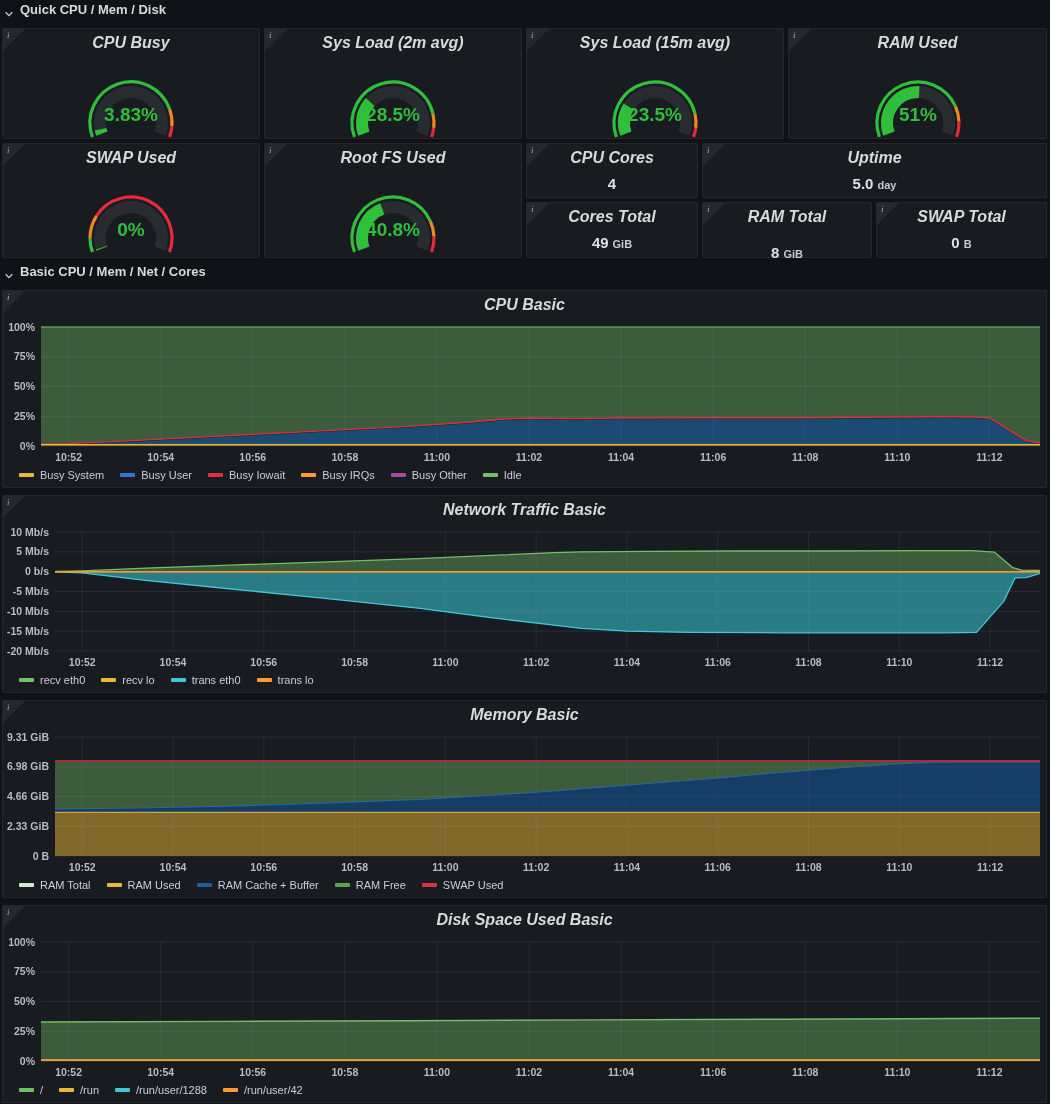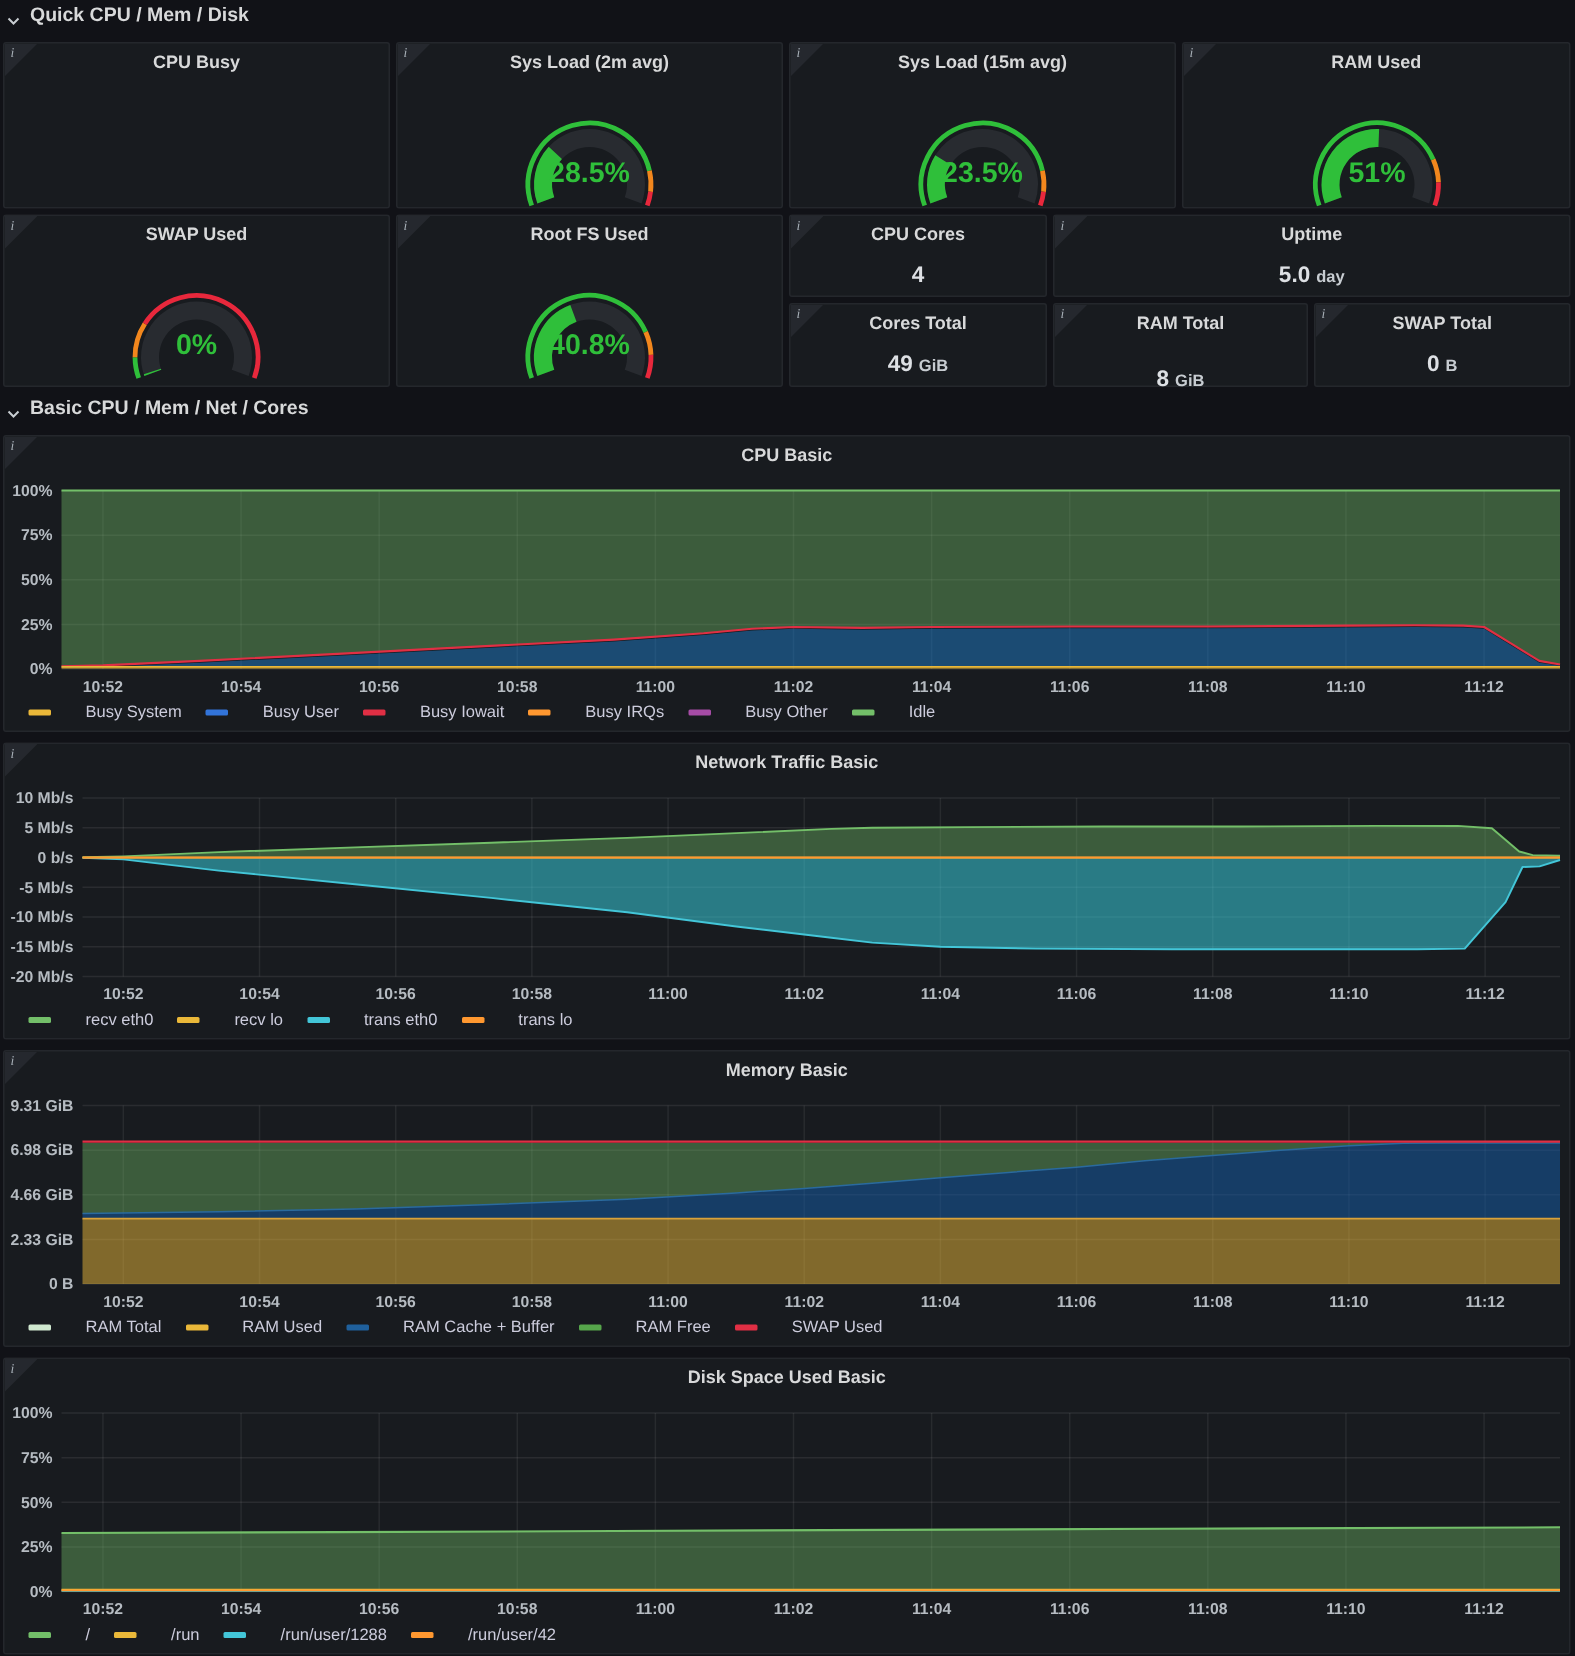--- a/index.html
+++ b/index.html
@@ -2,28 +2,28 @@
 <html><head>
 <meta charset="utf-8">
 <style>
   html,body{margin:0;padding:0;background:#111217;}
   #root{position:relative;width:1050px;height:1104px;background:#111217;
         font-family:"Liberation Sans",sans-serif;overflow:hidden;}
   .section-header{position:absolute;left:4px;height:24px;display:flex;gap:6px;cursor:pointer;}
   .section-title{color:#d8d9da;font-size:13px;font-weight:700;}
   .chev{display:flex;align-items:center;color:#9aa0a6;}
   .panel{position:absolute;background:#181b1f;border:1px solid rgba(204,204,220,0.07);border-radius:2px;box-sizing:border-box;}
-  .ptitle{position:absolute;top:5px;left:0;width:100%;text-align:center;color:#d8d9da;font-size:12px;font-weight:700;cursor:pointer;}
+  .ptitle{position:absolute;top:5px;left:0;width:100%;text-align:center;color:#d8d9da;font-size:16px;font-weight:700;cursor:pointer;font-style:italic;}
   .corner{position:absolute;top:0;left:0;width:22px;height:22px;clip-path:polygon(0 0,100% 0,0 100%);background:#25282e;}
   .corner span{position:absolute;top:1px;left:4px;font-size:9px;font-style:italic;color:#a8b0b8;font-family:"Liberation Serif",serif;}
   .gauge-wrap{position:absolute;left:0;right:0;top:20px;display:flex;justify-content:center;}
   .stat-value{position:absolute;top:0;left:0;width:100%;text-align:center;color:#dde0e4;font-weight:700;font-size:15px;}
   .stat-unit{font-size:11px;color:#c7ccd1;margin-left:4px;}
   .legend{position:absolute;left:16px;display:flex;gap:16px;align-items:center;}
-  .legend-item{display:flex;gap:23px;align-items:center;cursor:pointer;}
+  .legend-item{display:flex;gap:6px;align-items:center;cursor:pointer;}
   .legend-swatch{width:15px;height:4px;border-radius:1px;}
   .legend-label{color:#ccccdc;font-size:11px;}
   svg text{font-family:"Liberation Sans",sans-serif;}
 </style>
 </head>
 <body>
 
 <div id="root">
   <div class="section-header" style="top:2px">
     <span class="chev">
@@ -40,20 +40,30 @@
         </svg>
     </span>
     <span class="section-title">Basic CPU / Mem / Net / Cores</span>
   </div>
   <div id="panels">
       <div class="panel" style="left: 2px; top: 28px; width: 258px; height: 111px;">
         <div class="corner">
           <span>i</span>
         </div>
         <div class="ptitle">CPU Busy</div>
+        <div class="gauge-wrap">
+          <svg width="160" height="90" viewBox="0 0 160 90">
+            <path d="M 50.87 84.60 A 31 31 0 1 1 109.13 84.60" stroke="#282b30" stroke-width="12" fill="none"></path>
+            <path d="M 50.87 84.60 A 31 31 0 0 1 49.63 80.22" stroke="#2fbf3a" stroke-width="12" fill="none"></path>
+            <path d="M 41.47 88.02 A 41 41 0 1 1 118.62 60.25" stroke="#2fbf3a" stroke-width="3.2" fill="none"></path>
+            <path d="M 118.62 60.25 A 41 41 0 0 1 120.87 77.29" stroke="#f2871d" stroke-width="3.2" fill="none"></path>
+            <path d="M 120.87 77.29 A 41 41 0 0 1 118.53 88.02" stroke="#e8283c" stroke-width="3.2" fill="none"></path>
+            <text x="80" y="72" text-anchor="middle" font-size="19" font-weight="700" fill="#2fbf3a">3.83%</text>
+          </svg>
+        </div>
       </div>
       <div class="panel" style="left: 264px; top: 28px; width: 258px; height: 111px;">
         <div class="corner">
           <span>i</span>
         </div>
         <div class="ptitle">Sys Load (2m avg)</div>
         <div class="gauge-wrap">
           <svg width="160" height="90" viewBox="0 0 160 90">
             <path d="M 50.87 84.60 A 31 31 0 1 1 109.13 84.60" stroke="#282b30" stroke-width="12" fill="none"></path>
             <path d="M 50.87 84.60 A 31 31 0 0 1 57.22 52.98" stroke="#2fbf3a" stroke-width="12" fill="none"></path>

